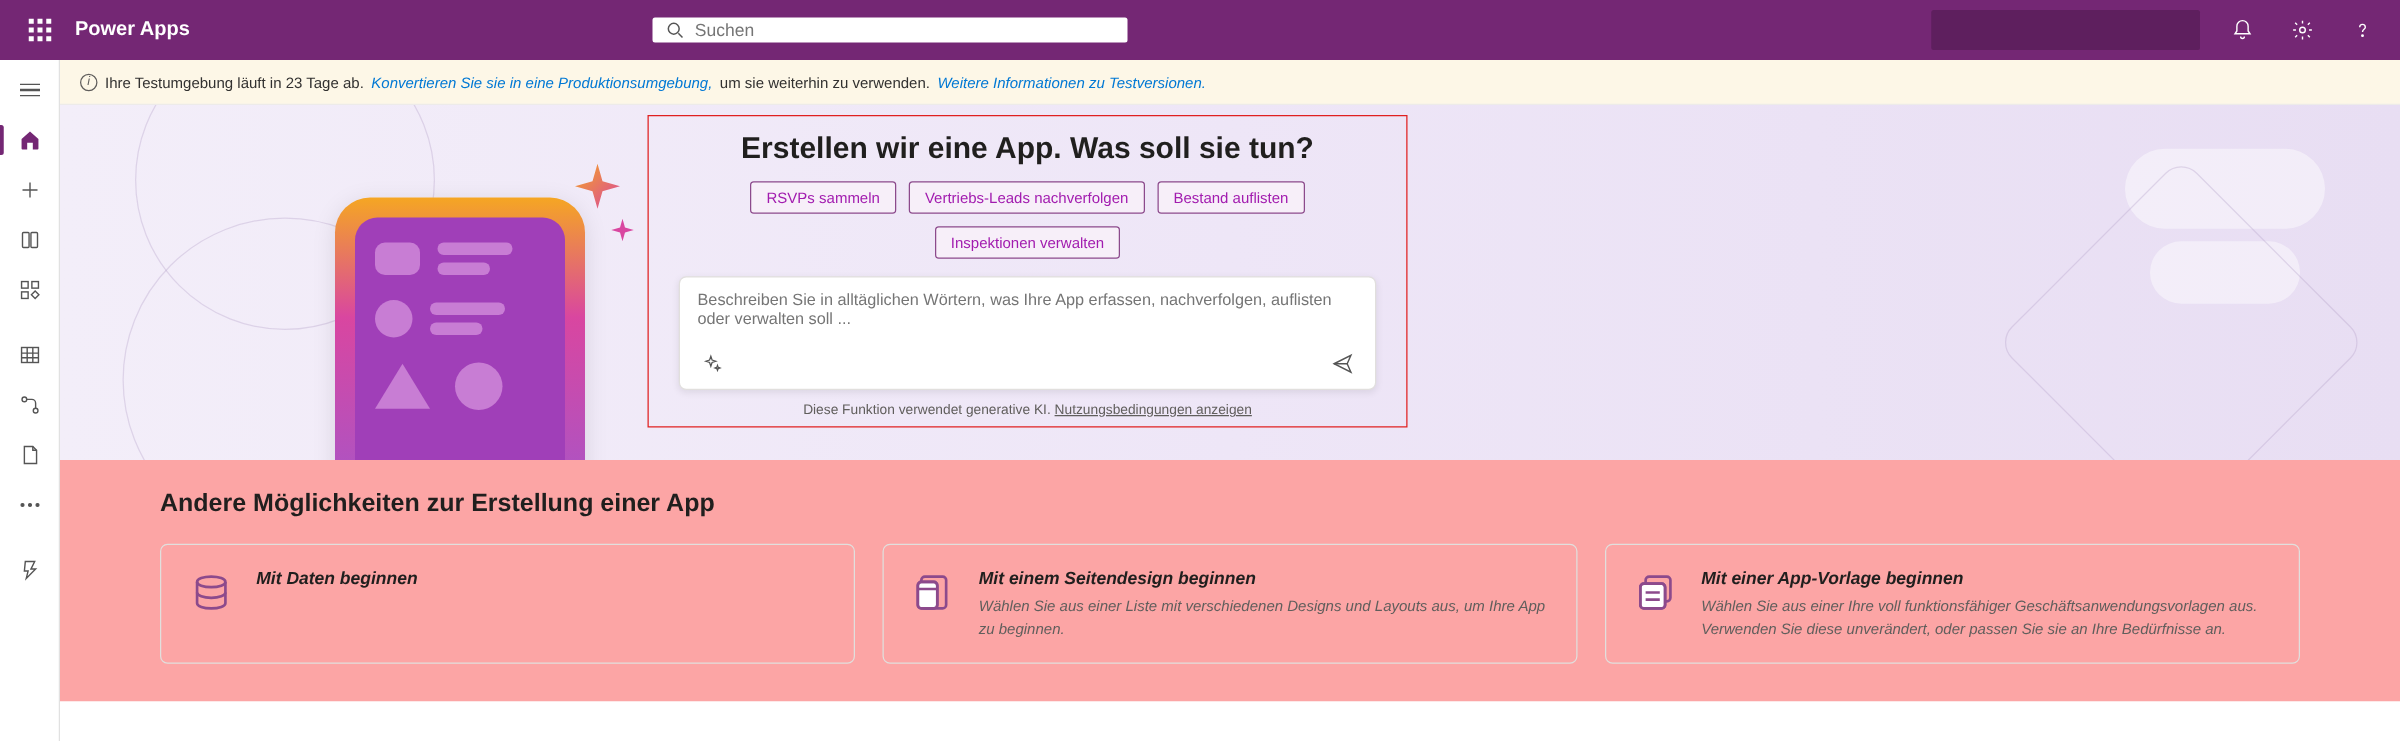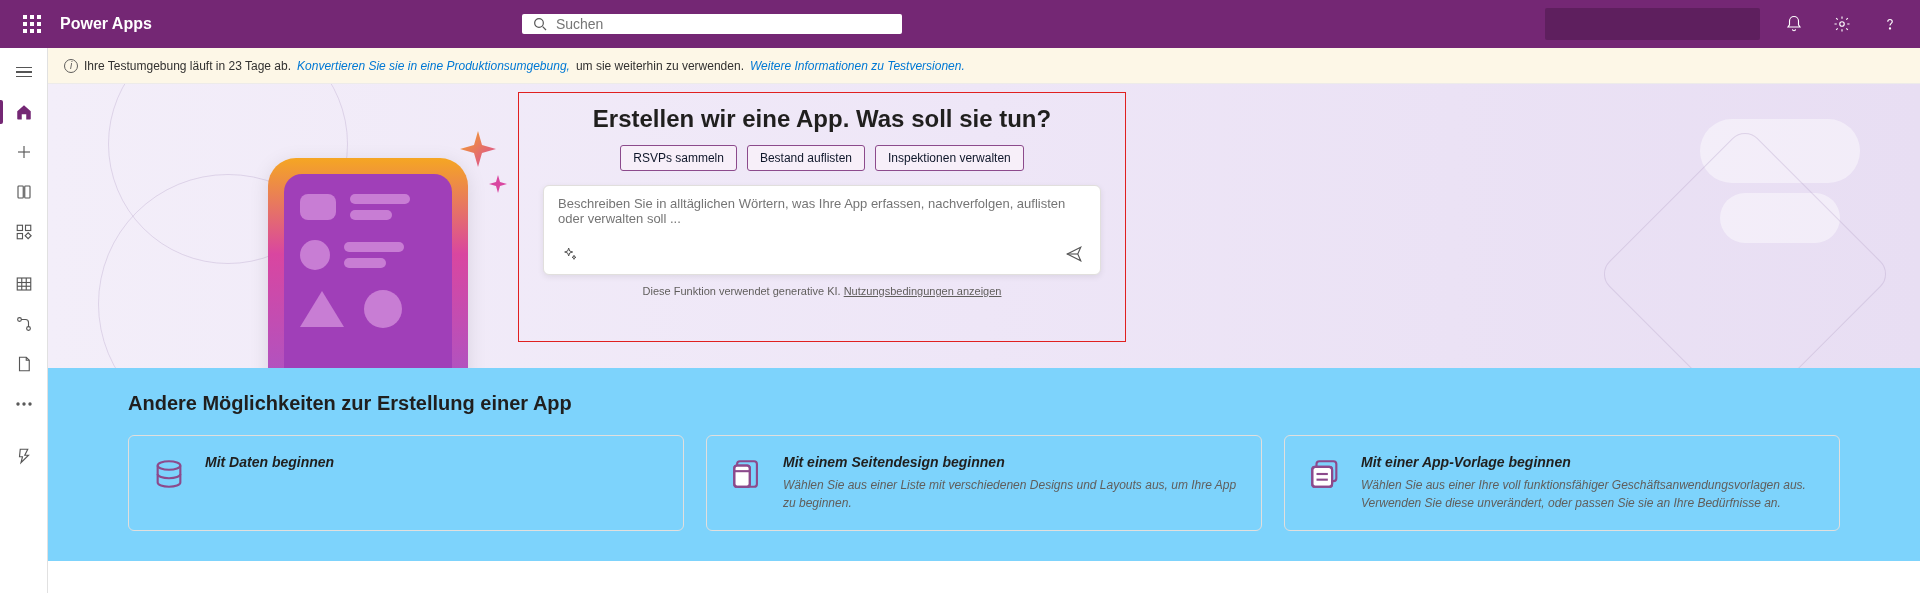--- a/index.html
+++ b/index.html
@@ -64,31 +64,31 @@
 
     .right-shapes { position:absolute; right:40px; top:15px; width:360px; height:260px;}
     .rs-circ { position:absolute; width:210px; height:210px; border:1px solid rgba(180,160,200,0.35); border-radius:18px; transform:rotate(45deg); right:30px; top:70px;}
     .rs-pill { position:absolute; width:160px; height:64px; background:rgba(255,255,255,0.45); border-radius:34px; right:20px; top:20px;}
     .rs-pill2 { position:absolute; width:120px; height:50px; background:rgba(255,255,255,0.45); border-radius:28px; right:40px; top:94px;}
 
     
     .prompt-card { position:absolute; left:470px; top:8px; width:608px; height:250px; border:1px solid #e02020; padding:12px 24px 12px; text-align:center;}
     .prompt-title { font-size:24px; font-weight:600; color:#201f1e; margin-bottom:12px;}
     .chips { display:flex; gap:10px; justify-content:center; margin-bottom:14px; flex-wrap:wrap;}
-    .chip { border:1px solid #8c4a8c; background:#f7eff9; color:#0f172a; font-size:12px; padding:5px 12px; border-radius:3px; cursor:pointer;}
+    .chip { border:1px solid #8c4a8c; background:#f7eff9; color:#a21caf; font-size:12px; padding:5px 12px; border-radius:3px; cursor:pointer;}
     .prompt-input { background:#fff; border:1px solid #e1dfdd; border-radius:6px; padding:10px 14px 8px; text-align:left; box-shadow:0 2px 6px rgba(0,0,0,0.08); margin-bottom:10px;}
     .prompt-input textarea { width:100%; border:none; outline:none; resize:none; font-size:13px; color:#323130; height:38px; font-family:inherit;}
     .prompt-toolbar { display:flex; justify-content:space-between; align-items:center; padding-top:4px;}
     .prompt-tool-btn { width:24px; height:24px; display:flex; align-items:center; justify-content:center; cursor:pointer; color:#555; }
     .prompt-tool-btn svg { stroke:#555; fill:none; stroke-width:1.5; }
     .ai-note { font-size:11px; color:#605e5c; }
     .ai-note a { color:#605e5c; text-decoration:underline; cursor:pointer;}
 
     
-    .lower { padding: 24px 80px 30px; background:#7dd3fc;}
+    .lower { padding: 24px 80px 30px; background:#fca5a5;}
     .lower-title { font-size:20px; font-weight:600; color:#201f1e; margin-bottom:20px;}
     .cards { display:flex; gap:22px;}
     .card { flex:1; border:1px solid #e1dfdd; border-radius:6px; padding:18px 20px; display:flex; gap:16px; align-items:flex-start; cursor:pointer;font-style:italic;}
     .card-icon { width:40px; height:40px; flex-shrink:0; display:flex; align-items:center; justify-content:center;}
     .card-icon svg { stroke:#8c4a8c; fill:none; stroke-width:1.5;}
     .card-body { flex:1; }
     .card-title { font-size:14px; font-weight:600; color:#201f1e; margin-bottom:6px;}
     .card-desc { font-size:12px; color:#605e5c; line-height:1.5;}
 
     
@@ -274,20 +274,21 @@
       <div class="right-shapes">
         <div class="rs-pill"></div>
         <div class="rs-pill2"></div>
         <div class="rs-circ"></div>
       </div>
 
       <div class="prompt-card">
         <div class="prompt-title">Erstellen wir eine App. Was soll sie tun?</div>
         <div class="chips">
           <button class="chip">RSVPs sammeln</button>
+          <button class="chip">Vertriebs-Leads nachverfolgen</button>
           <button class="chip">Bestand auflisten</button>
           <button class="chip">Inspektionen verwalten</button>
         </div>
         <div class="prompt-input">
           <textarea placeholder="Beschreiben Sie in alltäglichen Wörtern, was Ihre App erfassen, nachverfolgen, auflisten oder verwalten soll ..." style=""></textarea>
           <div class="prompt-toolbar">
             <div class="prompt-tool-btn">
               <svg width="16" height="16" viewBox="0 0 24 24">
                   <path d="M10 3l1.5 4.5L16 9l-4.5 1.5L10 15l-1.5-4.5L4 9l4.5-1.5z"></path>
                   <path d="M18 14l.8 2.2L21 17l-2.2.8L18 20l-.8-2.2L15 17l2.2-.8z"></path>

